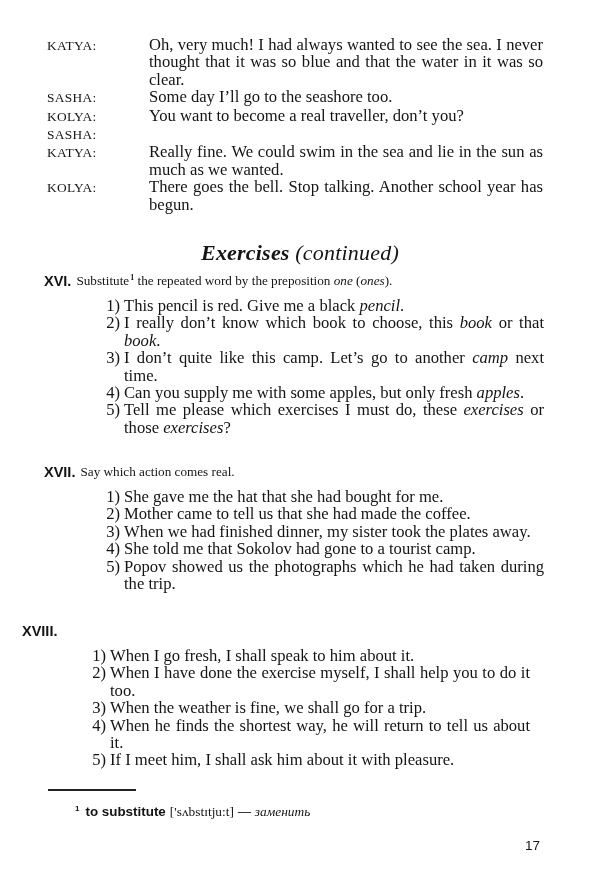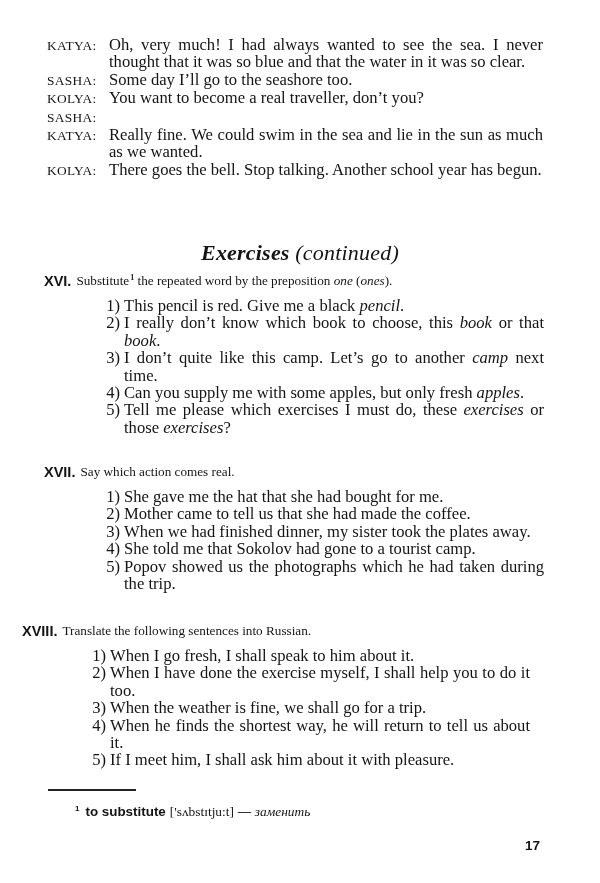--- a/index.html
+++ b/index.html
@@ -10,21 +10,21 @@
     }
     .page { position: absolute; left: 0; top: 0; width: 600px; height: 753px; }
 
     
     .dialogue { position: absolute; left: 47px; top: 36px; width: 496px; }
     .line { display: flex; font-size: 16.6px; line-height: 17.4px; }
     .speaker {
       width: 62px; flex: 0 0 62px; font-size: 13.4px; letter-spacing: 0.3px;
       padding-top: 1px;
     }
-    .speech { flex: 1; text-align: justify; text-align-last: left; }
+    .speech { flex: 1; text-align: justify; text-align-last: left; margin-left: 40px; }
 
     
     .section-title {
       position: absolute; left: 0; width: 600px; top: 240px; text-align: center;
       font-size: 22px; font-style: italic; font-weight: bold; letter-spacing: 0.2px;
     }
     .section-title .cont { font-weight: normal; }
 
     
     .exercise { position: absolute; left: 44px; width: 500px; }
@@ -49,21 +49,21 @@
     .footnote {
       position: absolute; left: 75px; top: 804px; font-size: 13.4px;
       font-family: "Liberation Sans", "DejaVu Sans", sans-serif;
     }
     .footnote .mark { font-size: 8px; font-weight: bold; vertical-align: 5px; margin-right: 6px; }
     .footnote .term { font-weight: bold; }
     .footnote .ipa { font-family: "Liberation Serif", "DejaVu Serif", serif; margin-left: 4px; }
     .footnote .trans { font-family: "Liberation Serif", "DejaVu Serif", serif; font-style: italic; }
 
     .page-number {
-      position: absolute; left: 525px; top: 838px; font-size: 13.5px; font-weight: bold;
+      position: absolute; left: 525px; top: 838px; font-size: 13.5px; font-weight: normal;
       font-family: "Liberation Sans", "DejaVu Sans", sans-serif;
     }
   </style>
 </head>
 <body>
 
 <div class="page">
 
   <div class="dialogue">
     <div class="line">
@@ -150,21 +150,20 @@
         <div class="item">
           <span class="item-num">5)</span>
           <span class="item-text"><span>Popov showed us the photographs which he had taken during the trip.</span></span>
         </div>
       </div>
   </div>
 
   <div class="exercise" id="ex18">
     <div class="ex-head">
       <span class="ex-num">XVIII.</span>
-      <span class="ex-instr">Translate the following sentences into Russian.</span>
     </div>
     <div class="items">
         <div class="item">
           <span class="item-num">1)</span>
           <span class="item-text"><span>When I go fresh, I shall speak to him about it.</span></span>
         </div>
         <div class="item">
           <span class="item-num">2)</span>
           <span class="item-text"><span>When I have done the exercise myself, I shall help you to do it too.</span></span>
         </div>

